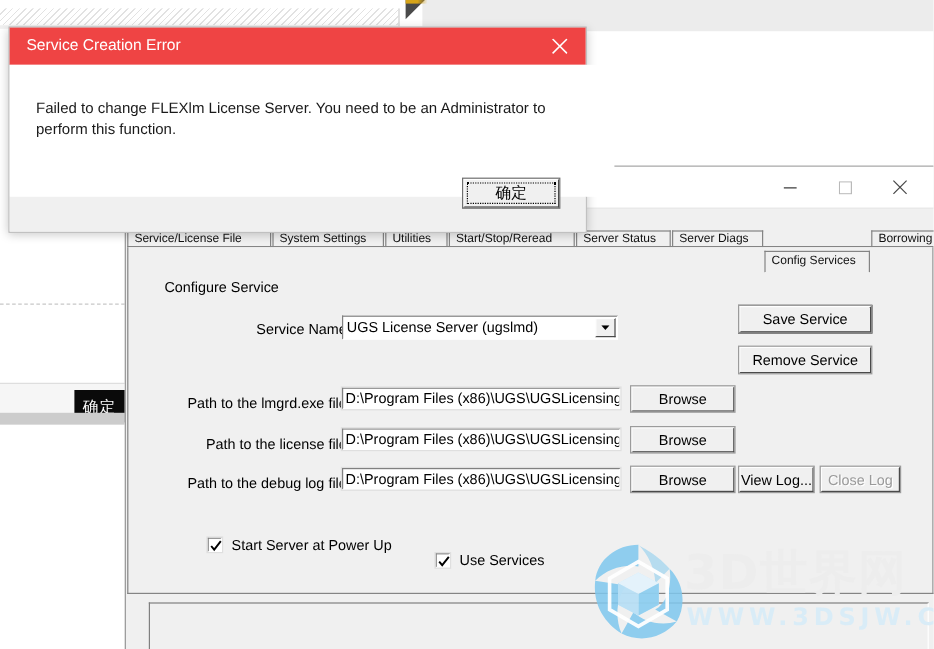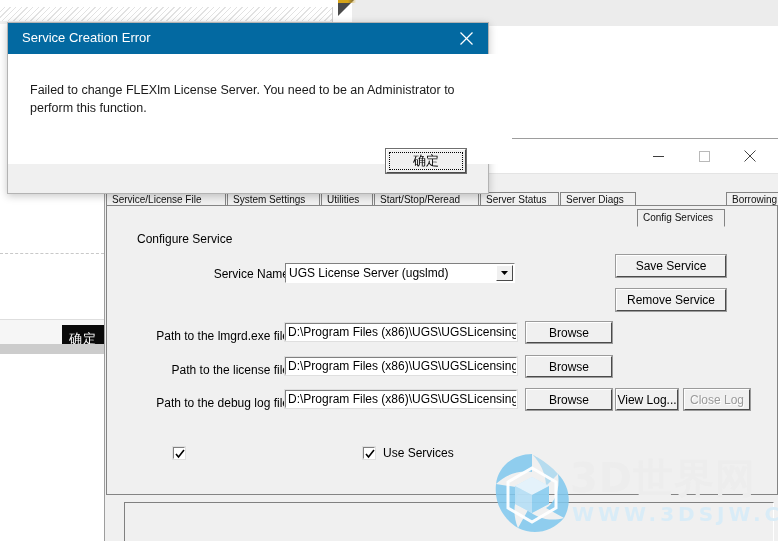--- a/index.html
+++ b/index.html
@@ -178,21 +178,21 @@
     border-right:1px solid #ffffff;
   }
 
   
   #err-dialog{
     position:absolute;left:7px;top:22px;width:482px;height:172px;
     background:#ffffff;border:1px solid #b3b3b3;box-sizing:border-box;
     box-shadow:0 2px 8px rgba(0,0,0,0.22);
   }
   #err-titlebar{
-    position:absolute;left:0;top:0;width:480px;height:31px;background:#0369a1;
+    position:absolute;left:0;top:0;width:480px;height:31px;background:#ef4444;
   }
   #err-title{
     position:absolute;left:14px;top:7px;font-size:13px;color:#ffffff;
     font-family:"Liberation Sans", sans-serif;
   }
   #err-close{
     position:absolute;right:0;top:0;width:44px;height:31px;
     display:flex;align-items:center;justify-content:center;
   }
   #err-body{
@@ -327,23 +327,24 @@
     <div class="pbtn" style="left:419px;top:183px;width:86px;height:21px;">Browse</div>
     <div class="pbtn" style="left:509px;top:183px;width:62px;height:21px;">View Log...</div>
     <div class="pbtn disabled" style="left:577px;top:183px;width:66px;height:21px;">Close Log</div>
 
     <div class="cbox" style="left:66px;top:241px;">
       <span class="box">
         <svg width="10" height="10" viewBox="0 0 10 10">
             <polyline points="1,5 3.5,8 9,1" fill="none" stroke="#000" stroke-width="1.6"></polyline>
           </svg>
       </span>
-    </div>
-
-    <div class="cbox" style="left:256px;top:240px;">
+      <span class="ctext">Start Server at Power Up</span>
+    </div>
+
+    <div class="cbox" style="left:256px;top:254px;">
       <span class="box">
         <svg width="10" height="10" viewBox="0 0 10 10">
             <polyline points="1,5 3.5,8 9,1" fill="none" stroke="#000" stroke-width="1.6"></polyline>
           </svg>
       </span>
       <span class="ctext">Use Services</span>
     </div>
 
   </div>
 

